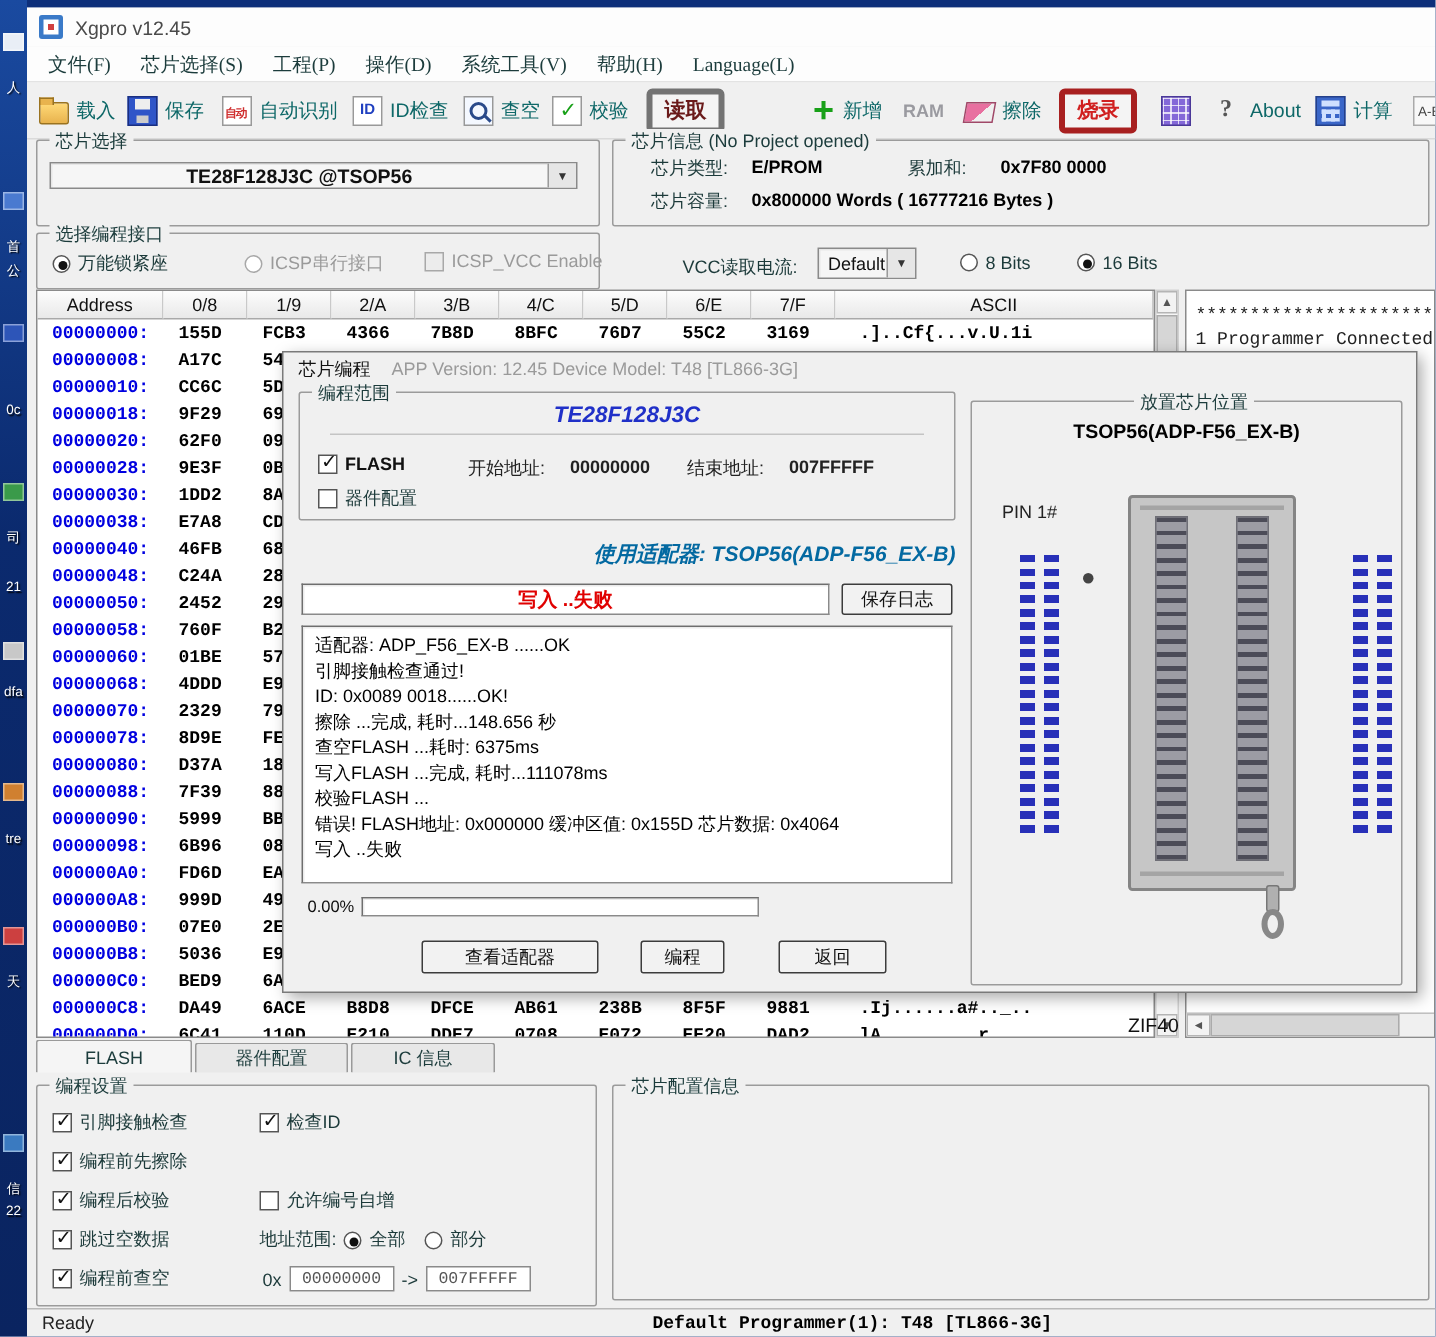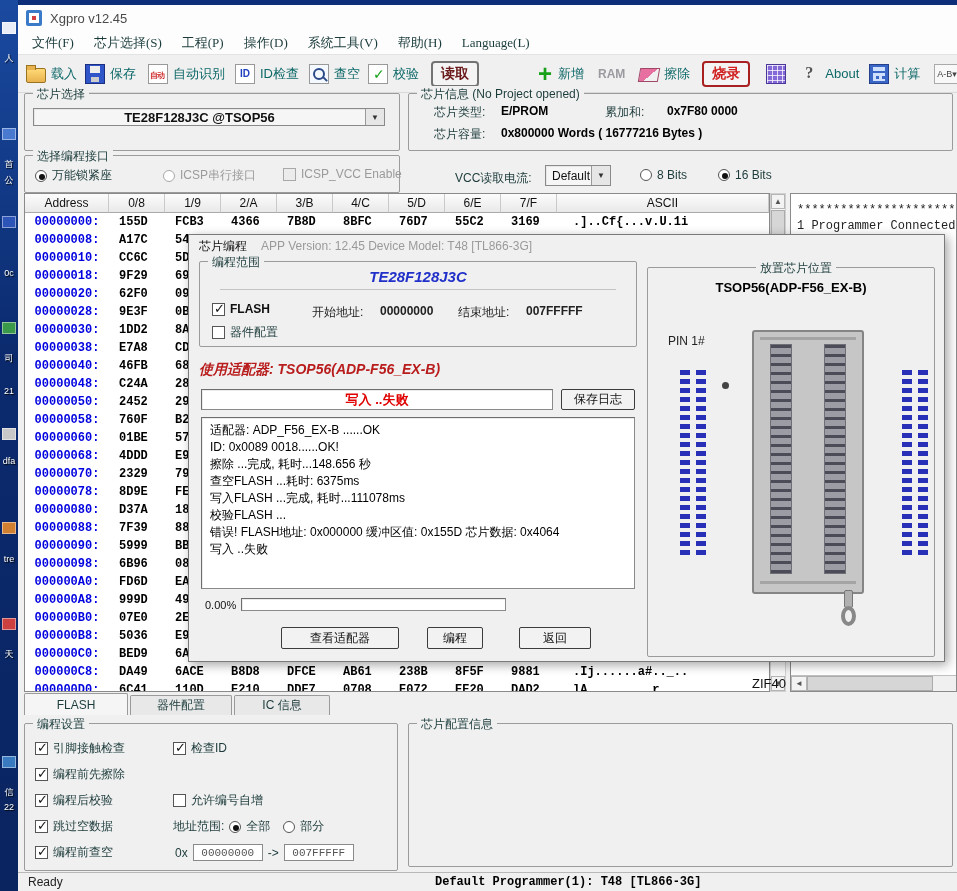--- a/index.html
+++ b/index.html
@@ -55,21 +55,21 @@
                               repeating-linear-gradient(to bottom,rgba(255,255,255,.75) 0 1px,transparent 1px 5px); }
   .ic-q::after { content:"?"; position:absolute; left:5px; top:0; font:bold 16px "Liberation Serif",serif; color:#555; }
   .ic-calc { background:#3a66c8; border:1px solid #24408a; }
   .ic-calc::before { content:""; position:absolute; left:3px; top:2px; right:3px; height:4px; background:#cfe0ff; }
   .ic-calc::after { content:""; position:absolute; left:3px; top:8px; right:3px; bottom:2px;
              background-image:repeating-linear-gradient(to right,#cfe0ff 0 3px,transparent 3px 6px),
                               repeating-linear-gradient(to bottom,#cfe0ff 0 3px,transparent 3px 6px); }
   .ic-ab { width:28px; border:1px solid #aaa; background:#f8f8f8; }
   .ic-ab::after { content:"A-B▾"; position:absolute; left:2px; top:4px; font:9px "Liberation Sans",sans-serif; color:#444; }
   .ram-text { font:bold 12px "Liberation Sans",sans-serif; color:#9a9aa0; }
-  .tbtn { border:2px solid #737373; border-radius:4px; padding:2px 8px; font:bold 14px "Liberation Sans",sans-serif; background:#f4f4f4; }
+  .tbtn { border:4px solid #737373; border-radius:4px; padding:2px 8px; font:bold 14px "Liberation Sans",sans-serif; background:#f4f4f4; }
   #btn-read-t { color:#6a1a1a; }
   #btn-burn-t { color:#d02020; border-color:#a82020; }
 
   
   .group { position:absolute; border:1px solid #9b9b9b; border-radius:2px; }
   .group > .gt { position:absolute; top:-8px; left:8px; background:#f0f0f0; padding:0 4px; font-size:12px; color:#1c3c3c; white-space:nowrap; }
   .lbl { font-size:12px; color:#1c3a3a; white-space:nowrap; }
   .lbl.b { font-weight:bold; color:#111; }
   .lbl.dis { color:#9a9a9a; }
   .val { font-weight:bold; color:#000; font-size:12px; white-space:nowrap; }
@@ -130,22 +130,22 @@
   #dialog { position:absolute; left:170px; top:229px; width:757px; height:428px; background:#f0f0f0;
             border:1px solid #7a7a7a; box-shadow:3px 3px 10px rgba(0,0,0,.35); z-index:50; }
   #dlg-titlebar { position:absolute; left:0; top:0; width:100%; height:22px; display:flex; align-items:center; gap:14px; padding-left:10px; }
   #dlg-title { font-size:12px; color:#111; }
   #dlg-version { font-size:12px; color:#9a9a9a; }
   #dialog .group > .gt { background:#f0f0f0; }
   #rng-chip { position:absolute; left:20px; right:20px; top:6px; height:22px; text-align:center;
               font:bold italic 15px "Liberation Sans",sans-serif; color:#2030c8; border-bottom:1px solid #c4c4c4; }
   .dtext { position:absolute; font-size:12px; color:#222; white-space:nowrap; }
   .dval { position:absolute; font-size:12px; font-weight:bold; color:#222; white-space:nowrap; }
-  #adapter-line { position:absolute; left:10px; top:126px; width:438px; text-align:left;
-                  font:bold italic 14px "Liberation Sans",sans-serif; color:#b91c1c; }
+  #adapter-line { position:absolute; left:10px; top:126px; width:438px; text-align:right;
+                  font:bold italic 14px "Liberation Sans",sans-serif; color:#0369a1; }
   #dlg-status { position:absolute; left:12px; top:154px; width:352px; height:21px; display:flex; align-items:center; justify-content:center; }
   #dlg-status-text { font:bold 13px "Liberation Sans",sans-serif; color:#e00000; }
   #btn-savelog { left:372px; top:154px; width:74px; height:21px; }
   #dlg-log { position:absolute; left:12px; top:182px; width:434px; height:172px; overflow:hidden; }
   #loglines { padding:4px 8px; }
   .logline { font-size:12px; line-height:17px; color:#000; white-space:nowrap; }
   #dlg-progress-label { position:absolute; left:16px; top:364px; font-size:11px; color:#111; }
   #dlg-progressbar { position:absolute; left:52px; top:363px; width:265px; height:13px; }
   #btn-adapter { left:92px; top:392px; width:118px; height:22px; }
   #btn-program { left:238px; top:392px; width:56px; height:22px; }
@@ -766,20 +766,21 @@
     <div id="dlg-status" class="sunken">
       <span id="dlg-status-text">写入 ..失败</span>
     </div>
     <div class="btn" id="btn-savelog">
         <span>保存日志</span>
       </div>
 
     <div id="dlg-log" class="sunken">
       <div id="loglines">
           <div class="logline">适配器: ADP_F56_EX-B ......OK</div>
+          <div class="logline">引脚接触检查通过!</div>
           <div class="logline">ID: 0x0089 0018......OK!</div>
           <div class="logline">擦除 ...完成, 耗时...148.656 秒</div>
           <div class="logline">查空FLASH ...耗时: 6375ms</div>
           <div class="logline">写入FLASH ...完成, 耗时...111078ms</div>
           <div class="logline">校验FLASH ...</div>
           <div class="logline">错误! FLASH地址: 0x000000 缓冲区值: 0x155D 芯片数据: 0x4064</div>
           <div class="logline">写入 ..失败</div>
         </div>
     </div>
 

